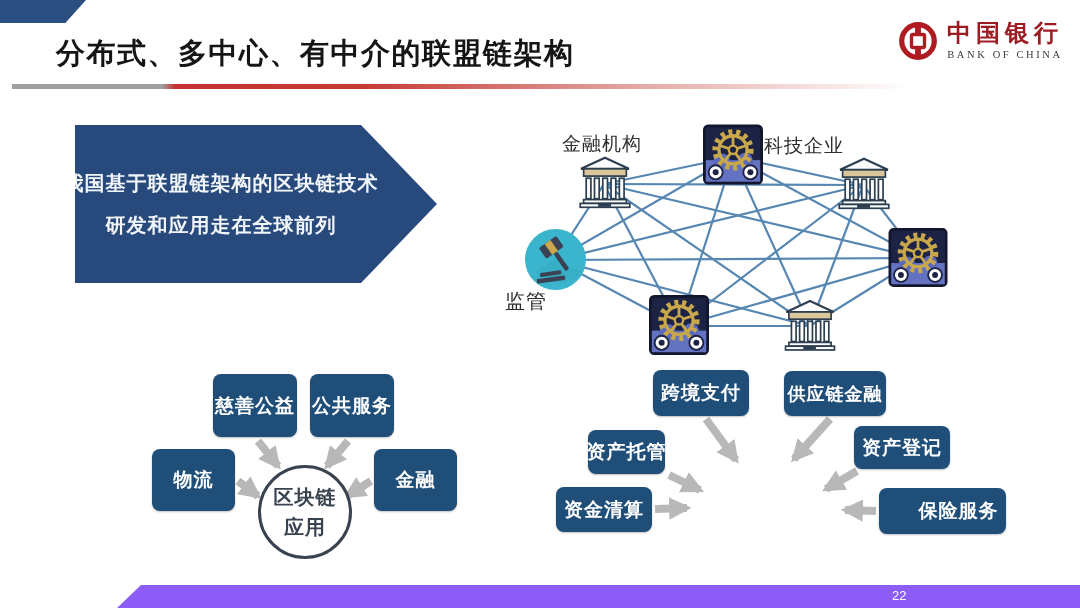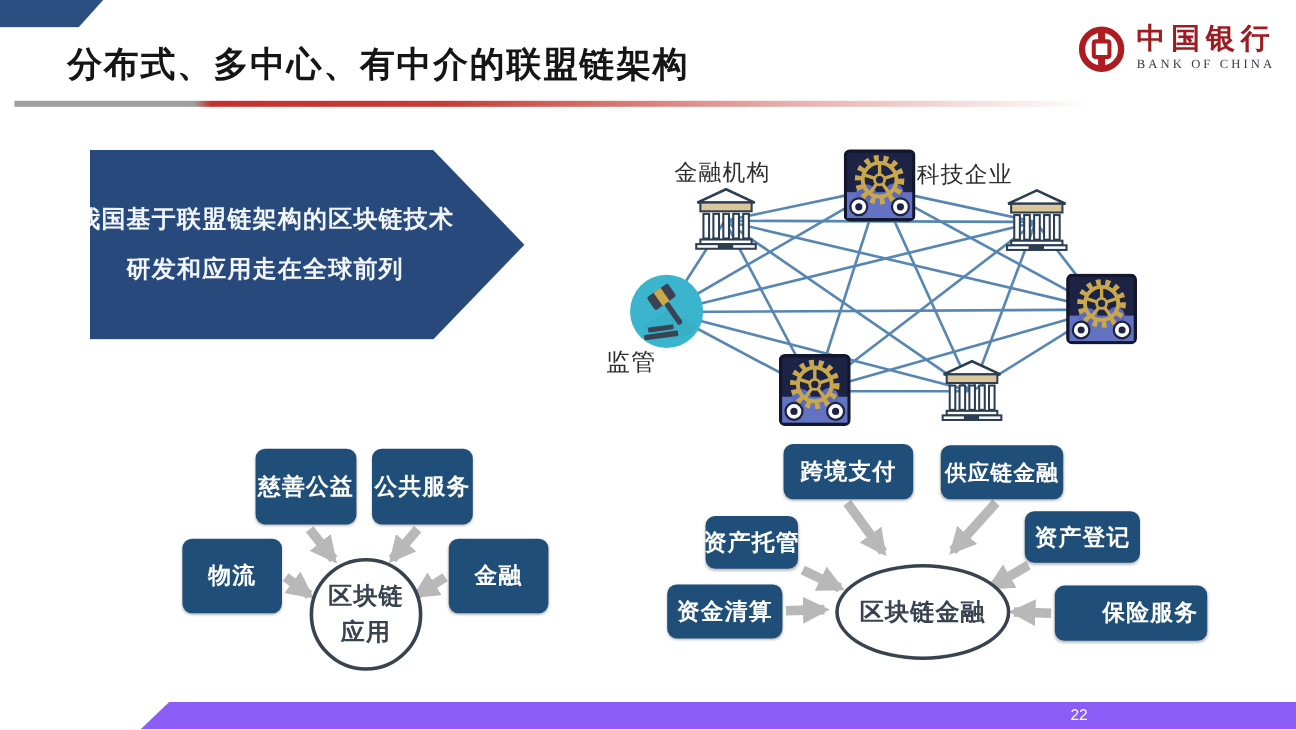--- a/index.html
+++ b/index.html
@@ -216,27 +216,24 @@
 
   <div class="bbox" style="left:213px;top:374px;width:84px;height:63px;">慈善公益</div>
   <div class="bbox" style="left:310px;top:374px;width:84px;height:63px;">公共服务</div>
   <div class="bbox" style="left:152px;top:449px;width:83px;height:62px;">物流</div>
   <div class="bbox" style="left:374px;top:449px;width:83px;height:62px;">金融</div>
   <div class="hub circle" style="left:258px;top:465px;width:88px;height:88px;">
     <span>区块链</span>
     <span>应用</span>
   </div>
 
-  <div class="bbox" style="left:653px;top:370px;width:108px;height:46px;">跨境支付</div>
+  <div class="bbox" style="left:653px;top:370px;width:96px;height:46px;">跨境支付</div>
   <div class="bbox" style="left:784px;top:371px;width:102px;height:45px;font-size:18px;">供应链金融</div>
   <div class="bbox" style="left:588px;top:430px;width:77px;height:44px;">资产托管</div>
   <div class="bbox" style="left:854px;top:426px;width:96px;height:43px;">资产登记</div>
   <div class="bbox" style="left:556px;top:487px;width:96px;height:45px;">资金清算</div>
   <div class="bbox" style="left:879px;top:488px;width:95px;height:46px;padding-left:32px;">保险服务</div>
-  <div class="hub ellipse" style="left:696px;top:470px;width:140px;height:74px;">
-    <span>区块链金融</span>
-  </div>
 
   <div class="footer">
     <span class="pagenum">22</span>
   </div>
 
 </div>
 
 </body></html>

